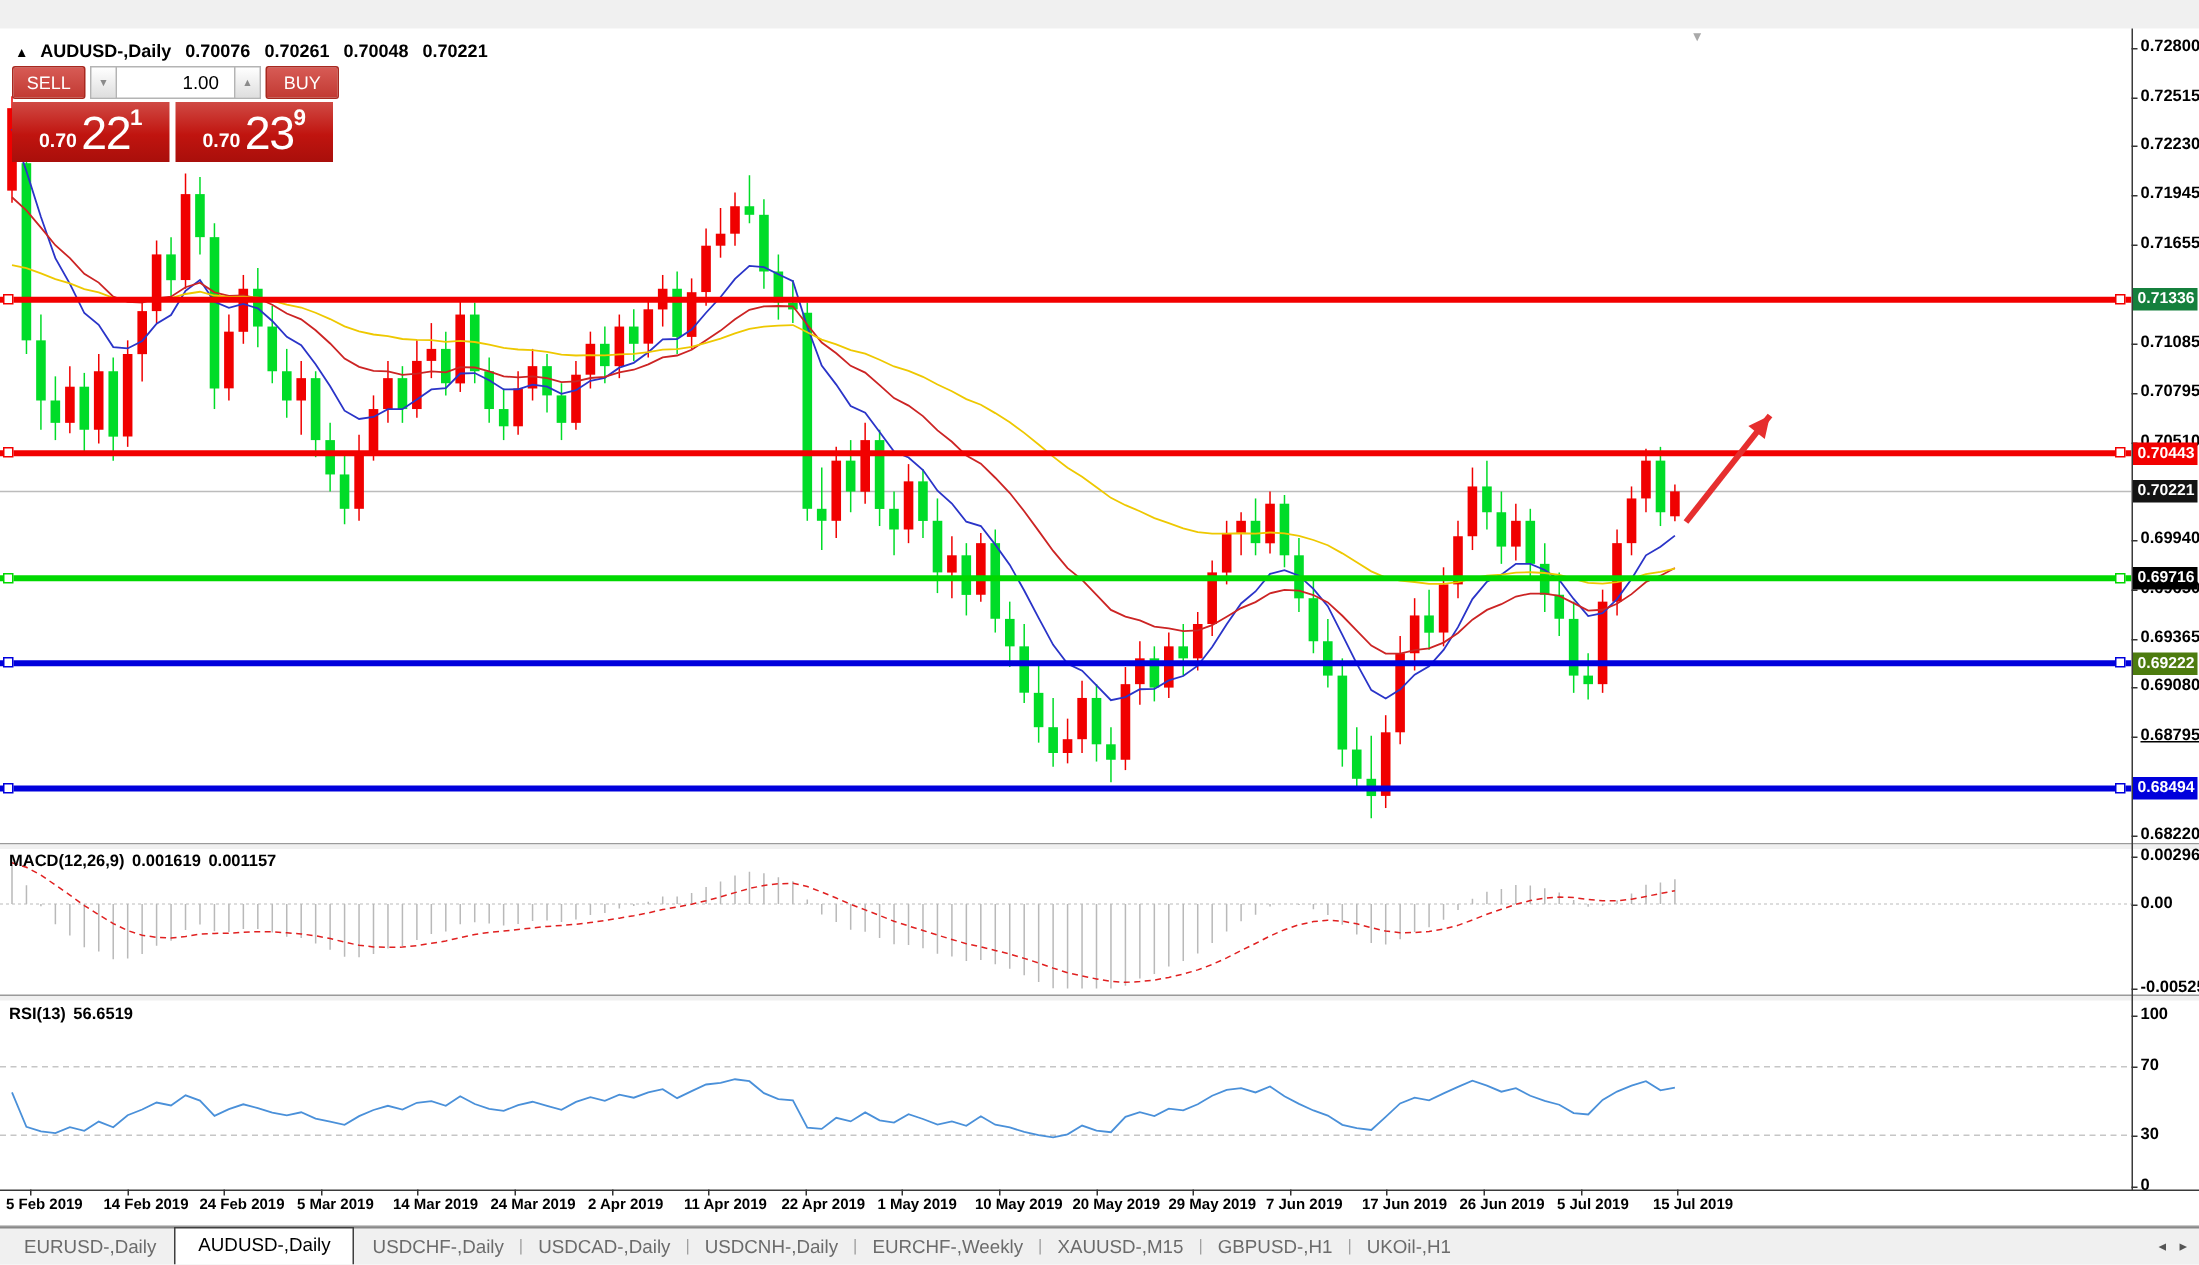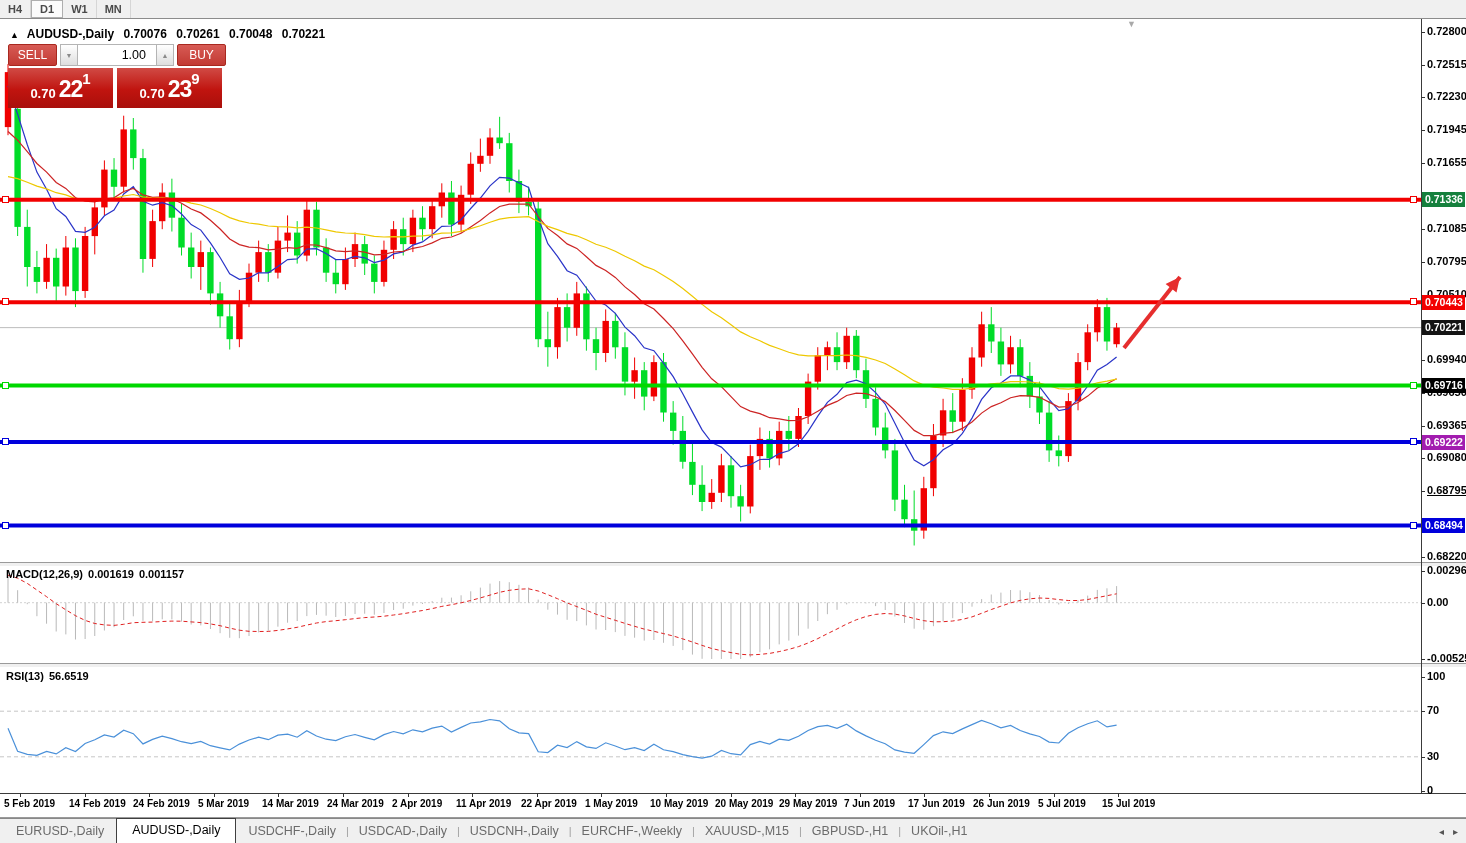--- a/index.html
+++ b/index.html
@@ -63,45 +63,39 @@
   .spin{display:flex;height:22px;margin:0 3px}
   .spin-btn{width:18px;background:linear-gradient(#ffffff,#dedede);border:1px solid #b4b4b4;color:#8a8a8a;
             font-size:7px;display:flex;align-items:center;justify-content:center;box-sizing:border-box}
   #vol-input{width:78px;box-sizing:border-box;border:1px solid #b4b4b4;border-left:none;border-right:none;
              text-align:right;padding:0 10px 0 0;font-size:12.5px;font-family:inherit}
   #row-prices{display:flex;margin-top:2px}
   .bb{width:105px;height:40px;color:#fff;display:flex;justify-content:center;
       background:linear-gradient(180deg,#d04a44,#c0140f 55%,#a90f0b)}
   .bb + .bb{margin-left:4px}
   .bb-base{align-self:flex-end;margin:0 3px 7px 0;font-size:13px;font-weight:700}
-  .bb-big{font-size:23px;font-weight:700;line-height:42px;letter-spacing:-1px}
+  .bb-big{font-size:31px;font-weight:400;line-height:42px;letter-spacing:-1px}
   .bb-sup{margin-top:2px;font-size:15px;font-weight:700}
 
   #shift-marker{position:absolute;left:1127px;top:19px;font-size:9px;color:#a9a9a9;z-index:3}
 
   
   #tab-bar{position:absolute;left:0;top:818px;width:1466px;height:25px;background:#f0f0f0;
            border-top:1px solid #888;box-sizing:border-box}
   #tab-strip{display:flex;align-items:flex-end;height:100%;padding-left:6px}
   .tab{font-size:12.5px;color:#6b6b6b;padding:3px 10px 5px;white-space:nowrap}
   .tab.active{background:#fff;border:1px solid #3f3f3f;border-bottom:none;color:#000;
               padding:4px 15px 6px;margin:0 2px}
   .tab-sep{color:#a0a0a0;font-size:11px;padding-bottom:6px}
   #tab-scrolls{position:absolute;right:8px;bottom:6px;display:flex;gap:9px;font-size:10px;color:#555}
 </style>
 </head>
 <body>
 
 <div id="app">
-  <div id="toolbar">
-      <div class="tf-btn">H4</div>
-      <div class="tf-btn active">D1</div>
-      <div class="tf-btn">W1</div>
-      <div class="tf-btn">MN</div>
-    </div>
 
   <div id="win-bg"></div>
   <div id="price-axis-zone"></div>
   <div id="date-axis-zone"></div>
 
   <svg id="svg-main" width="1421" height="541">
       <line x1="0" y1="306.627729257642" x2="1421" y2="306.627729257642" stroke="#bcbcbc" stroke-width="1"></line>
       <g>
         <line x1="8" y1="43.1" x2="8" y2="114.2" stroke="#f00000" stroke-width="1"></line>
         <rect x="4.8" y="51.1" width="6.4" height="55.0" fill="#f00000"></rect>
@@ -570,21 +564,21 @@
       <div class="axlabel" style="left: 1427px; top: 670px;">100</div>
       <div class="tickdash" style="left: 1421px; top: 711px;"></div>
       <div class="axlabel" style="left: 1427px; top: 704px;">70</div>
       <div class="tickdash" style="left: 1421px; top: 757px;"></div>
       <div class="axlabel" style="left: 1427px; top: 750px;">30</div>
       <div class="tickdash" style="left: 1421px; top: 791px;"></div>
       <div class="axlabel" style="left: 1427px; top: 784px;">0</div>
       <div class="badge" style="top: 192px; background: #15803d;">0.71336</div>
       <div class="badge" style="top: 295px; background: rgb(242, 0, 0);">0.70443</div>
       <div class="badge" style="top: 378px; background: #000000;">0.69716</div>
-      <div class="badge" style="top: 435px; background: #a21caf;">0.69222</div>
+      <div class="badge" style="top: 435px; background: #4d7c0f;">0.69222</div>
       <div class="badge" style="top: 518px; background: rgb(0, 0, 220);">0.68494</div>
       <div class="badge" style="top: 320px; background: rgb(20, 20, 20);">0.70221</div>
       <div class="handle" style="left: 2px; top: 196px; border-color: rgb(242, 0, 0);"></div>
       <div class="handle" style="left: 1410px; top: 196px; border-color: rgb(242, 0, 0);"></div>
       <div class="handle" style="left: 2px; top: 298px; border-color: rgb(242, 0, 0);"></div>
       <div class="handle" style="left: 1410px; top: 298px; border-color: rgb(242, 0, 0);"></div>
       <div class="handle" style="left: 2px; top: 382px; border-color: rgb(0, 216, 0);"></div>
       <div class="handle" style="left: 1410px; top: 382px; border-color: rgb(0, 216, 0);"></div>
       <div class="handle" style="left: 2px; top: 438px; border-color: rgb(0, 0, 220);"></div>
       <div class="handle" style="left: 1410px; top: 438px; border-color: rgb(0, 0, 220);"></div>

